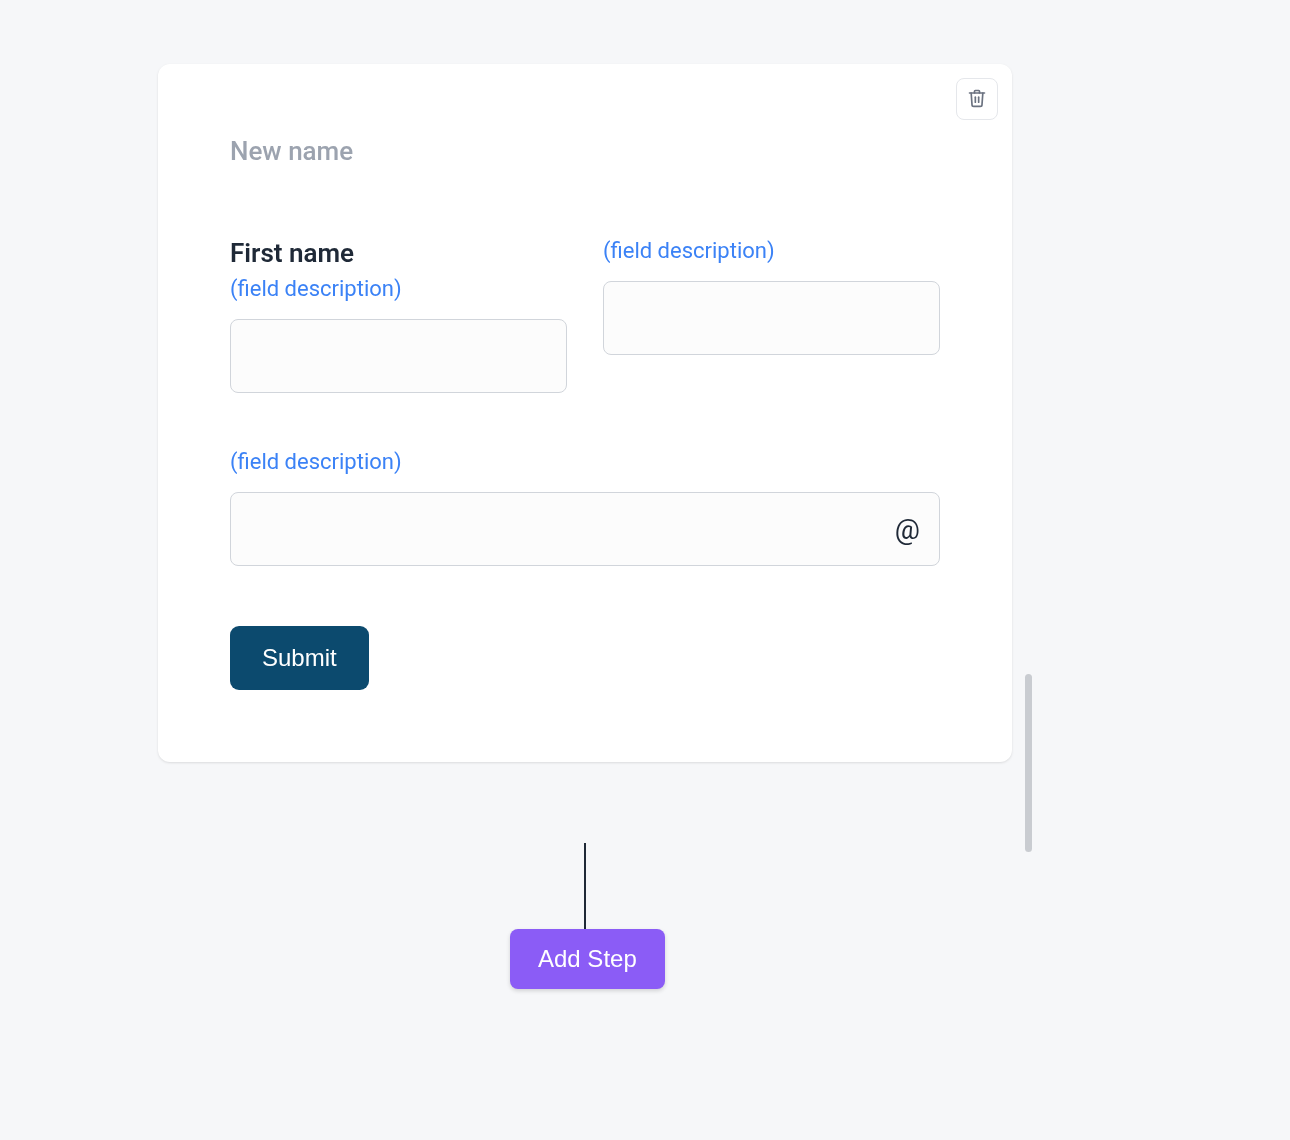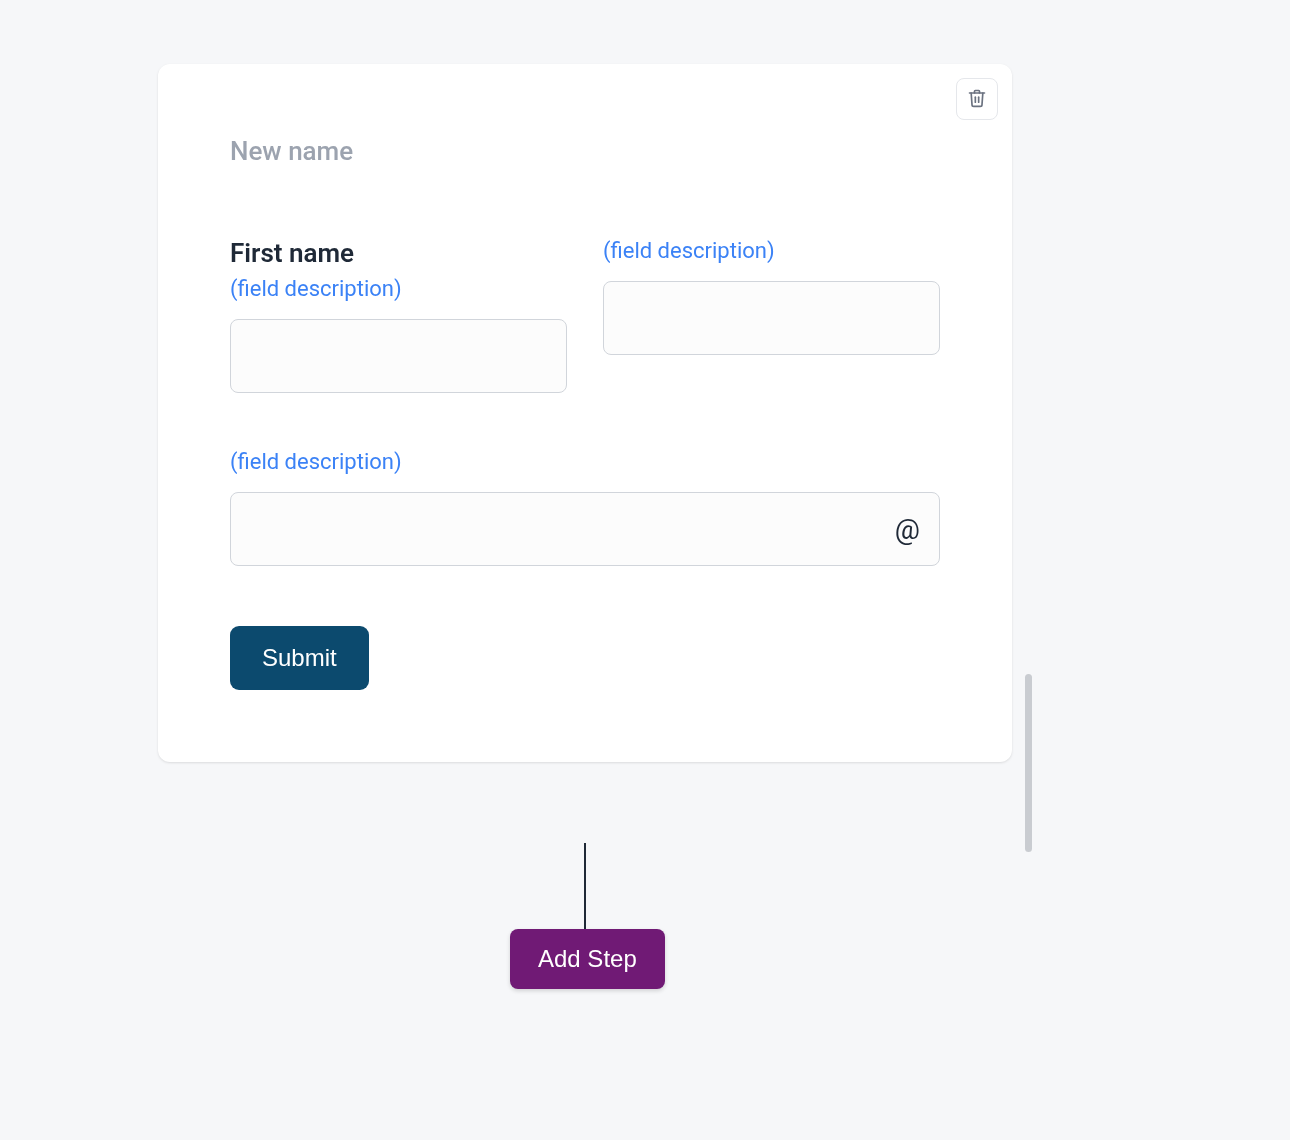--- a/index.html
+++ b/index.html
@@ -115,21 +115,21 @@
       left: 584px;
       top: 843px;
       width: 2px;
       height: 86px;
       background: #1f2937;
     }
     .add-step-btn {
       position: absolute;
       left: 510px;
       top: 929px;
-      background: #701a75;
+      background: #8b5cf6;
       color: #ffffff;
       font-size: 24px;
       font-weight: 500;
       padding: 16px 28px;
       border: none;
       border-radius: 8px;
       cursor: pointer;
       box-shadow: 0 2px 4px rgba(0,0,0,0.15);
     }
     .scrollbar-track {

